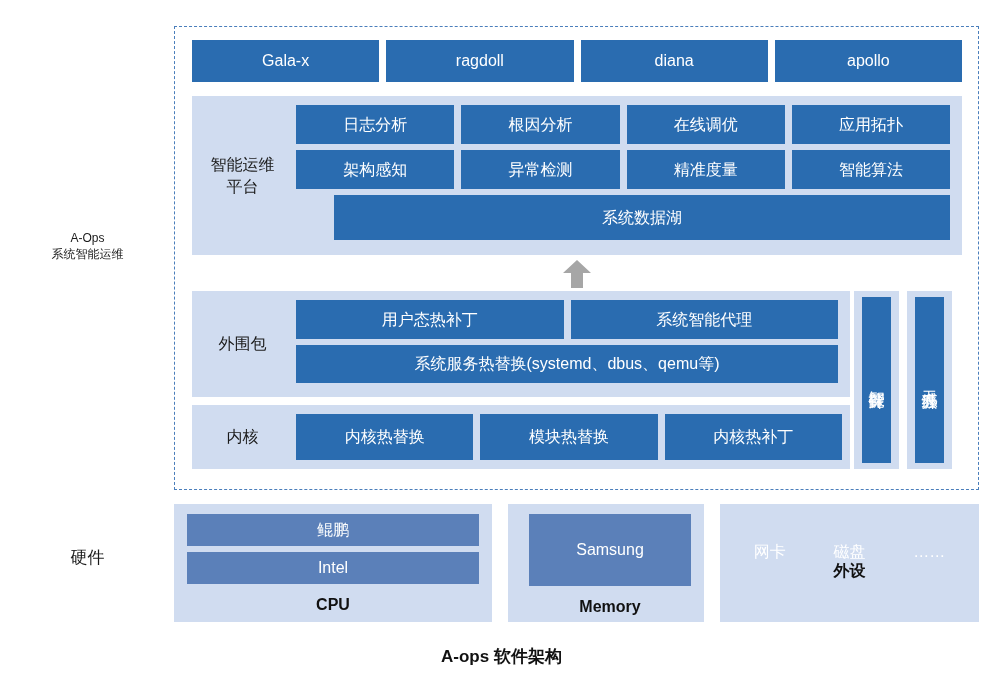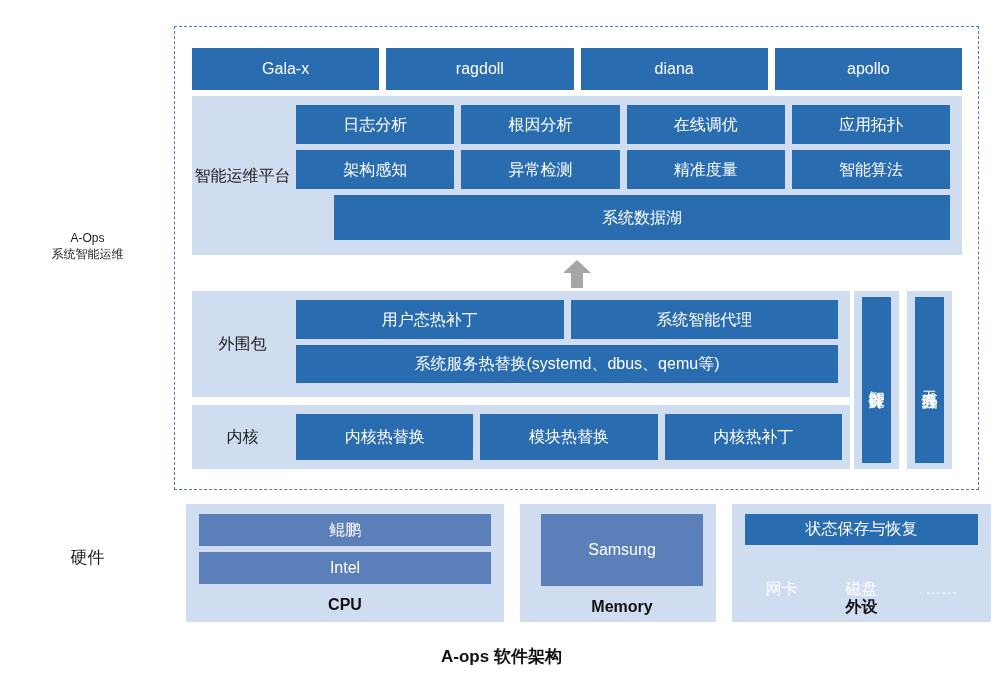--- a/index.html
+++ b/index.html
@@ -81,37 +81,37 @@
     left: 10px;
     top: 543px;
     width: 155px;
     height: 30px;
     font-size: 17px;
   }
 
   
   #app-row {
     left: 192px;
-    top: 48px;
+    top: 40px;
     width: 770px;
     height: 42px;
     display: flex;
     gap: 7px;
   }
   #app-row .dark-box { flex: 1; }
 
   
   #platform-panel {
     left: 192px;
     top: 96px;
     width: 770px;
     height: 159px;
     display: flex;
   }
-  #platform-label { width: 101px; flex: none; flex-direction: row; }
+  #platform-label { width: 101px; flex: none; flex-direction: column; }
   #platform-grid {
     flex: 1;
     display: flex;
     flex-direction: column;
     gap: 6px;
     padding: 9px 12px 9px 3px;
     box-sizing: border-box;
   }
   #platform-grid .grid-row { display: flex; gap: 7px; height: 39px; }
   #platform-grid .grid-row .dark-box { flex: 1; }
@@ -185,21 +185,21 @@
     writing-mode: vertical-rl;
     text-orientation: upright;
     letter-spacing: 1px;
     font-size: 16px;
   }
   #vc-a > .dark-box { margin: 6px 8px; }
   #vc-b > .dark-box { margin: 6px 8px; }
 
   
   #hw-row {
-    left: 186px;
+    left: 174px;
     top: 504px;
     width: 805px;
     height: 118px;
     display: flex;
     gap: 16px;
   }
   .hw-panel {
     background: #d0dcf0;
     display: flex;
     flex-direction: column;
@@ -323,21 +323,20 @@
     <div class="muted-box">Intel</div>
     <div class="hw-title">CPU</div>
   </div>
 
   <div class="hw-panel" id="hw-mem">
     <div class="muted-box">Samsung</div>
     <div class="hw-title">Memory</div>
   </div>
 
   <div class="hw-panel" id="hw-per">
-    <div class="dark-box">状态保存与恢复</div>
     <div id="hw-per-sub">
       <div class="muted-box">网卡</div>
       <div class="muted-box">磁盘</div>
       <div class="muted-box">……</div>
     </div>
     <div class="hw-title">外设</div>
   </div>
 
 </div>
 

